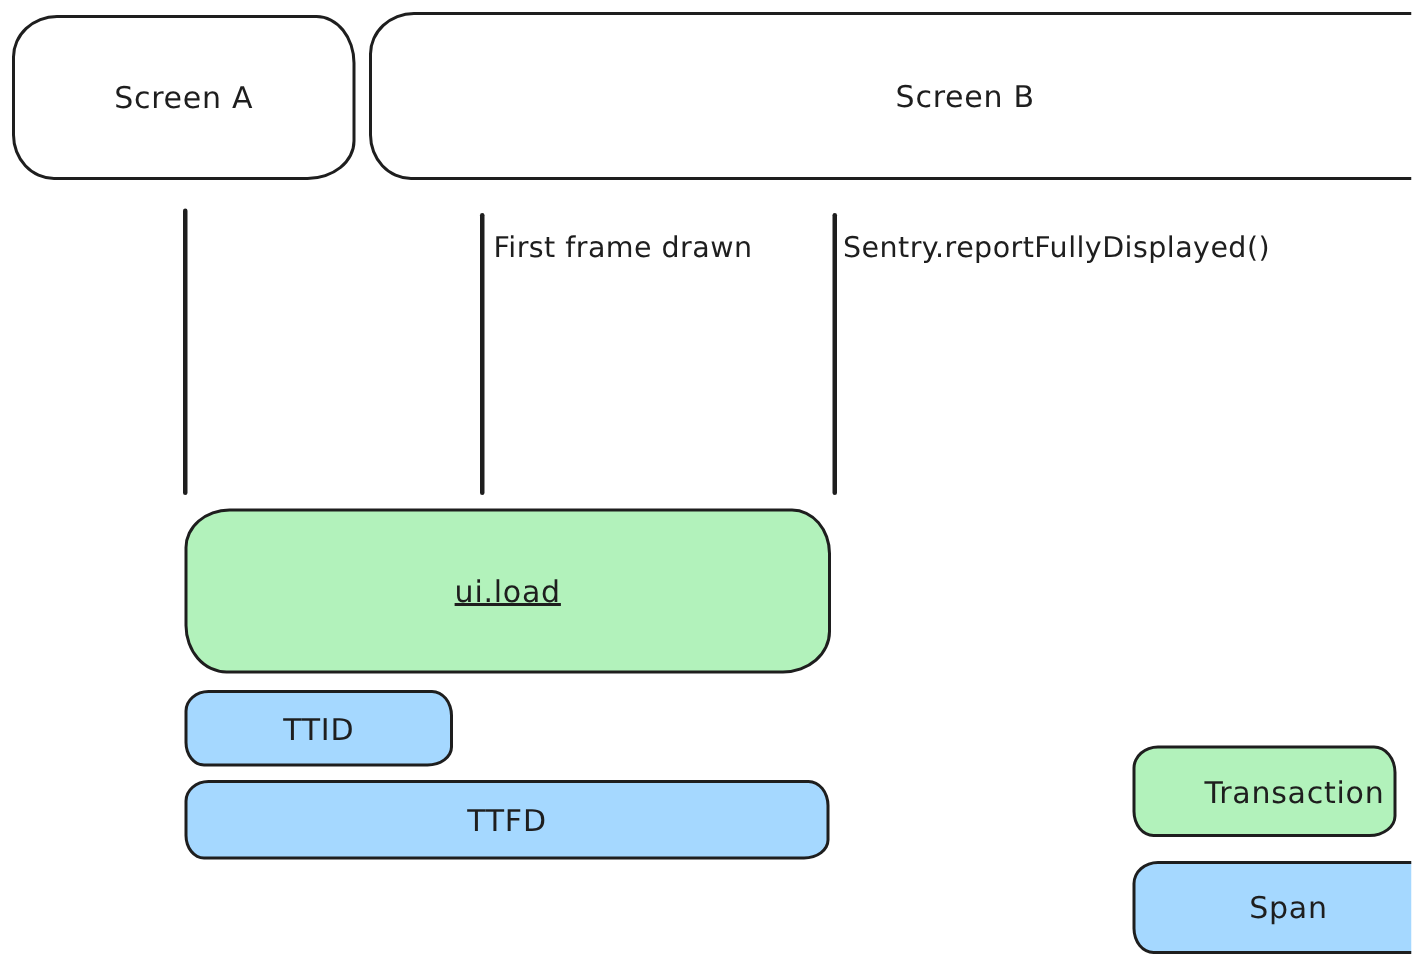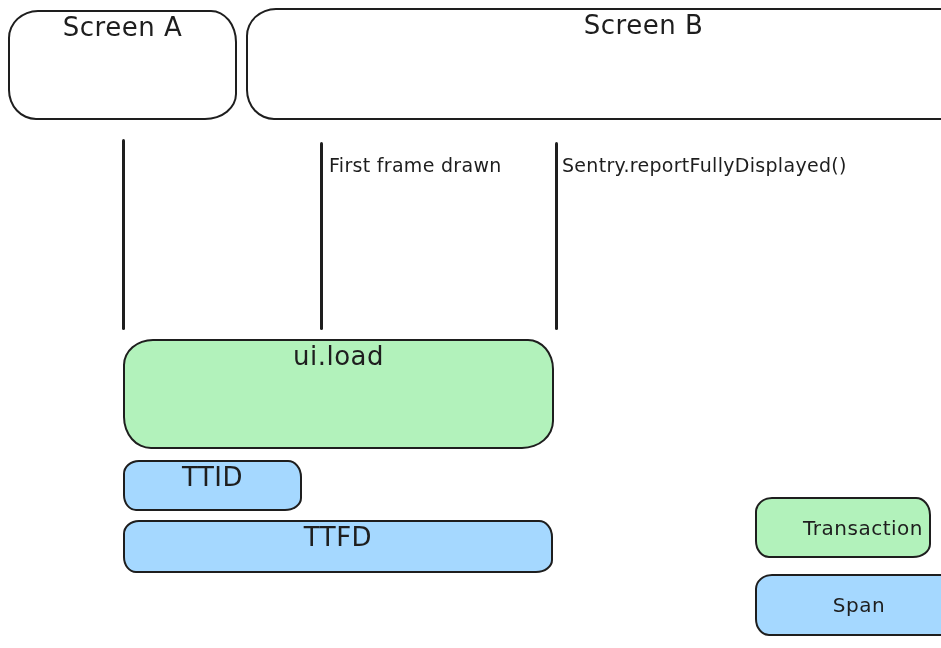--- a/index.html
+++ b/index.html
@@ -18,36 +18,37 @@
     position:relative;
     width:941px;
     height:648px;
     background:var(--background);
     overflow:hidden;
   }
   .box{
     position:absolute;
     border:2.5px solid var(--stroke);
     display:flex;
-    align-items:flex-start;
+    align-items:center;
     justify-content:center;
     background:var(--background);
     color:var(--stroke);
-    font-size:26px;
+    font-size:20px;
     letter-spacing:0.5px;
     text-align:center;
   }
   .screen{
     border-radius:30px 26px 32px 28px / 28px 32px 26px 30px;
   }
   .bar{
     border-radius:16px 14px 17px 13px / 14px 17px 13px 16px;
   }
   .bar.big{
     border-radius:30px 26px 32px 28px / 26px 30px 28px 32px;
+    text-decoration:underline;
   }
   .transaction{ background:var(--transaction-fill); }
   .span{ background:var(--span-fill); }
   .marker-line{
     position:absolute;
     width:3px;
     background:var(--stroke);
     border-radius:2px;
   }
   .marker-label{

